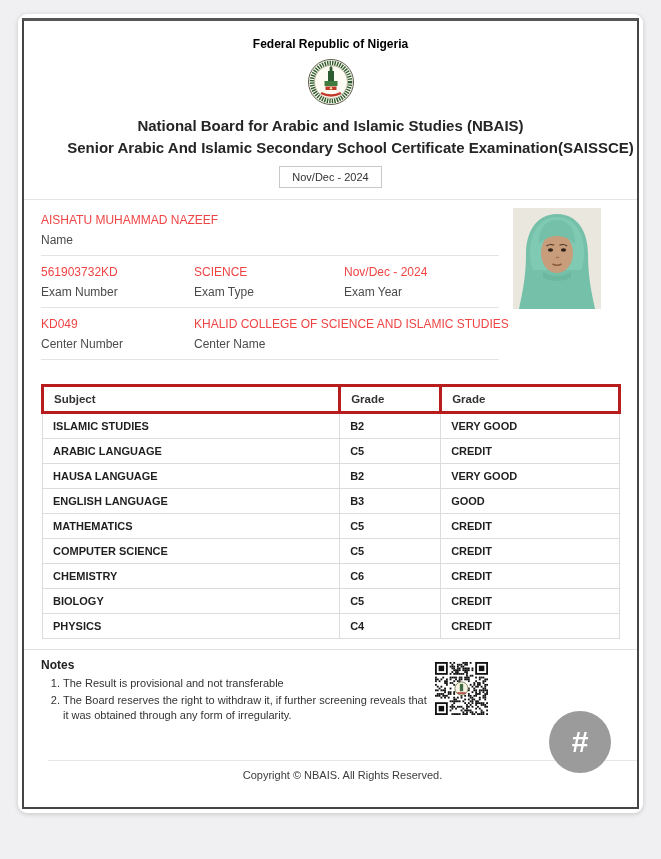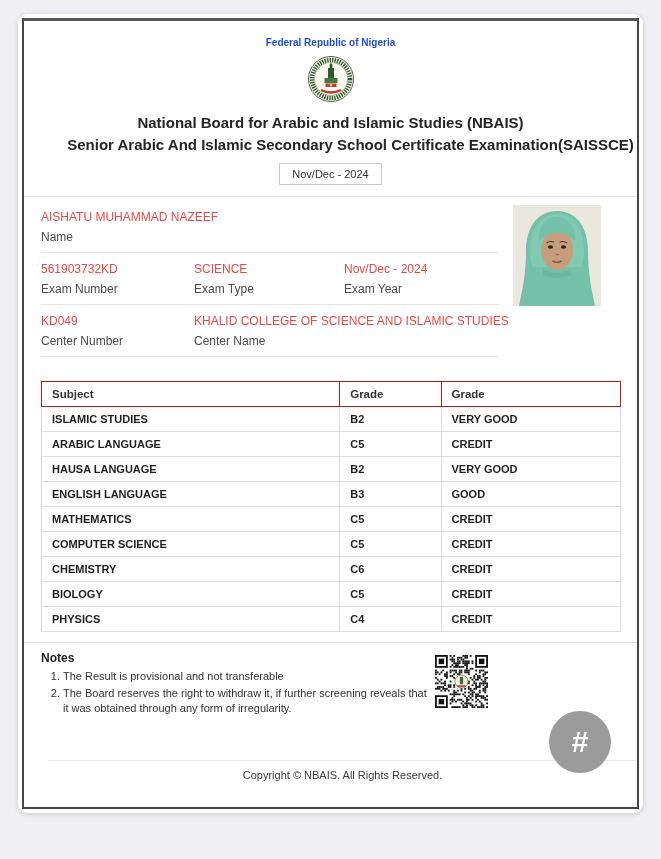--- a/index.html
+++ b/index.html
@@ -23,21 +23,21 @@
     position:relative;
     width:100%; height:100%;
     border:2px solid #454545;
     border-top:3px solid #555;
     background:#ffffff;
     display:flex; flex-direction:column;
     overflow:hidden;
   }
   
   .doc-header { text-align:center; }
-  .country-title { margin-top:16px; font-size:10px; font-weight:bold; color:#1d4ed8; }
+  .country-title { margin-top:16px; font-size:12px; font-weight:bold; color:#000000; }
   .logo-wrap { margin:7px auto 3px; width:48px; height:48px; }
   .board-title { font-size:15px; font-weight:bold; color:#252525; margin-top:11px; }
   .exam-title  { font-size:15px; font-weight:bold; color:#252525; margin-top:5px;padding-left:40px; }
   .session-box {
     display:inline-block; margin:10px auto 11px;
     border:1px solid #c9c9c9; background:#fff;
     font-size:11px; color:#333; padding:4px 12px;
   }
   .header-divider { border-bottom:1px solid #e4e4e4; }
   
@@ -50,21 +50,21 @@
   .f-rest { flex:1; }
   .field .value { font-size:12px; color:#ef4444; margin-bottom:6px; white-space:nowrap; }
   .field .label { font-size:12px; color:#4b4b4b; }
   .photo-wrap { margin-left:14px; margin-top:4px; width:88px; height:101px; flex:none; }
   .photo-wrap svg { display:block; }
   
   .table-wrap { margin:24px 16px 0 17px; }
   table.results { width:100%; border-collapse:collapse; border:1px solid #dcdcdc; }
   table.results th {
     text-align:left; font-size:11.5px; font-weight:600; color:#333;
-    padding:6px 10px; border:1px solid #b91c1c;
+    padding:6px 10px; border:3px solid #b91c1c;
   }
   table.results td {
     font-size:11px; font-weight:bold; color:#1f1f1f;
     padding:6px 10px; border:1px solid #dcdcdc;
   }
   .col-subject { width:51.5%; }
   .col-grade   { width:17.5%; }
   .col-remark  { width:31%; }
   
   .notes-divider { border-top:1px solid #e3e3e3; margin-top:10px; }

